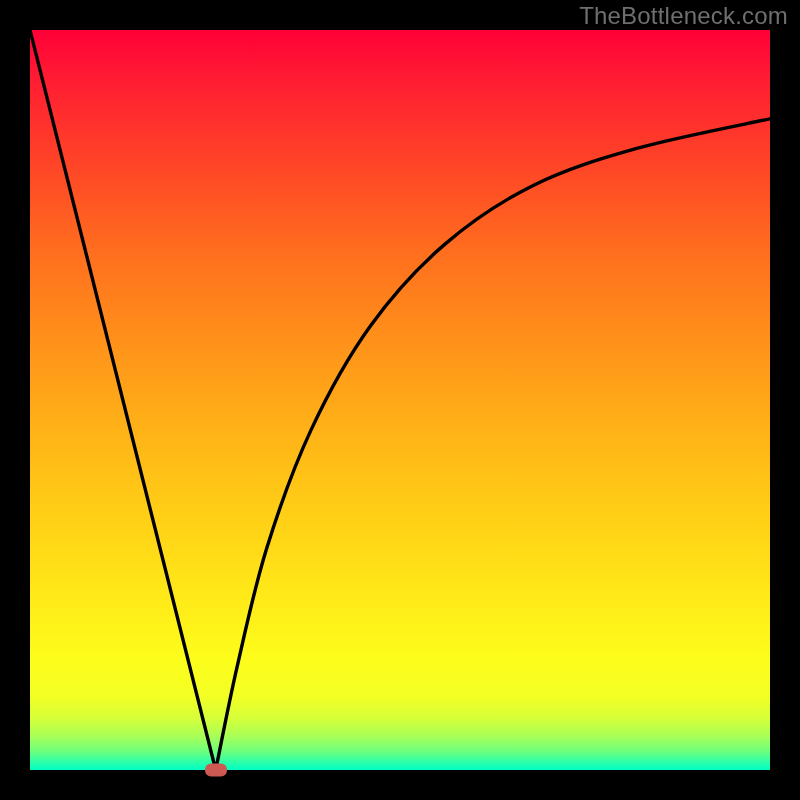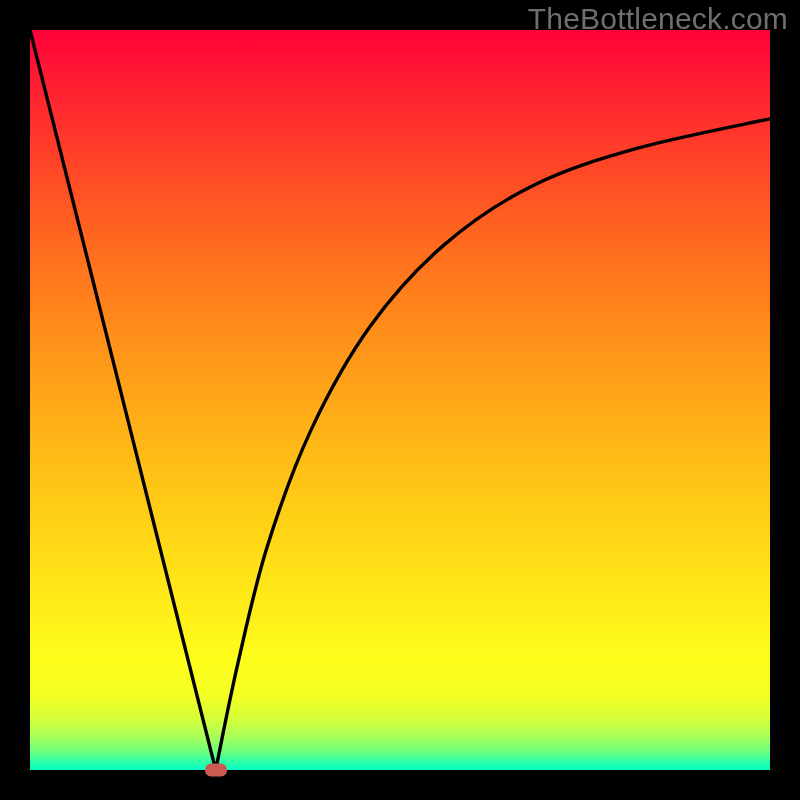--- a/index.html
+++ b/index.html
@@ -15,21 +15,21 @@
     position: relative;
     width: 800px;
     height: 800px;
     background: #000;
   }
   .watermark {
     position: absolute;
     top: 2px;
     right: 12px;
     color: #6f6f6f;
-    font-size: 30px;
+    font-size: 24px;
     font-weight: 500;
     letter-spacing: 0.2px;
     z-index: 10;
   }
   .plot {
     position: absolute;
     left: 30px;
     top: 30px;
     width: 740px;
     height: 740px;

